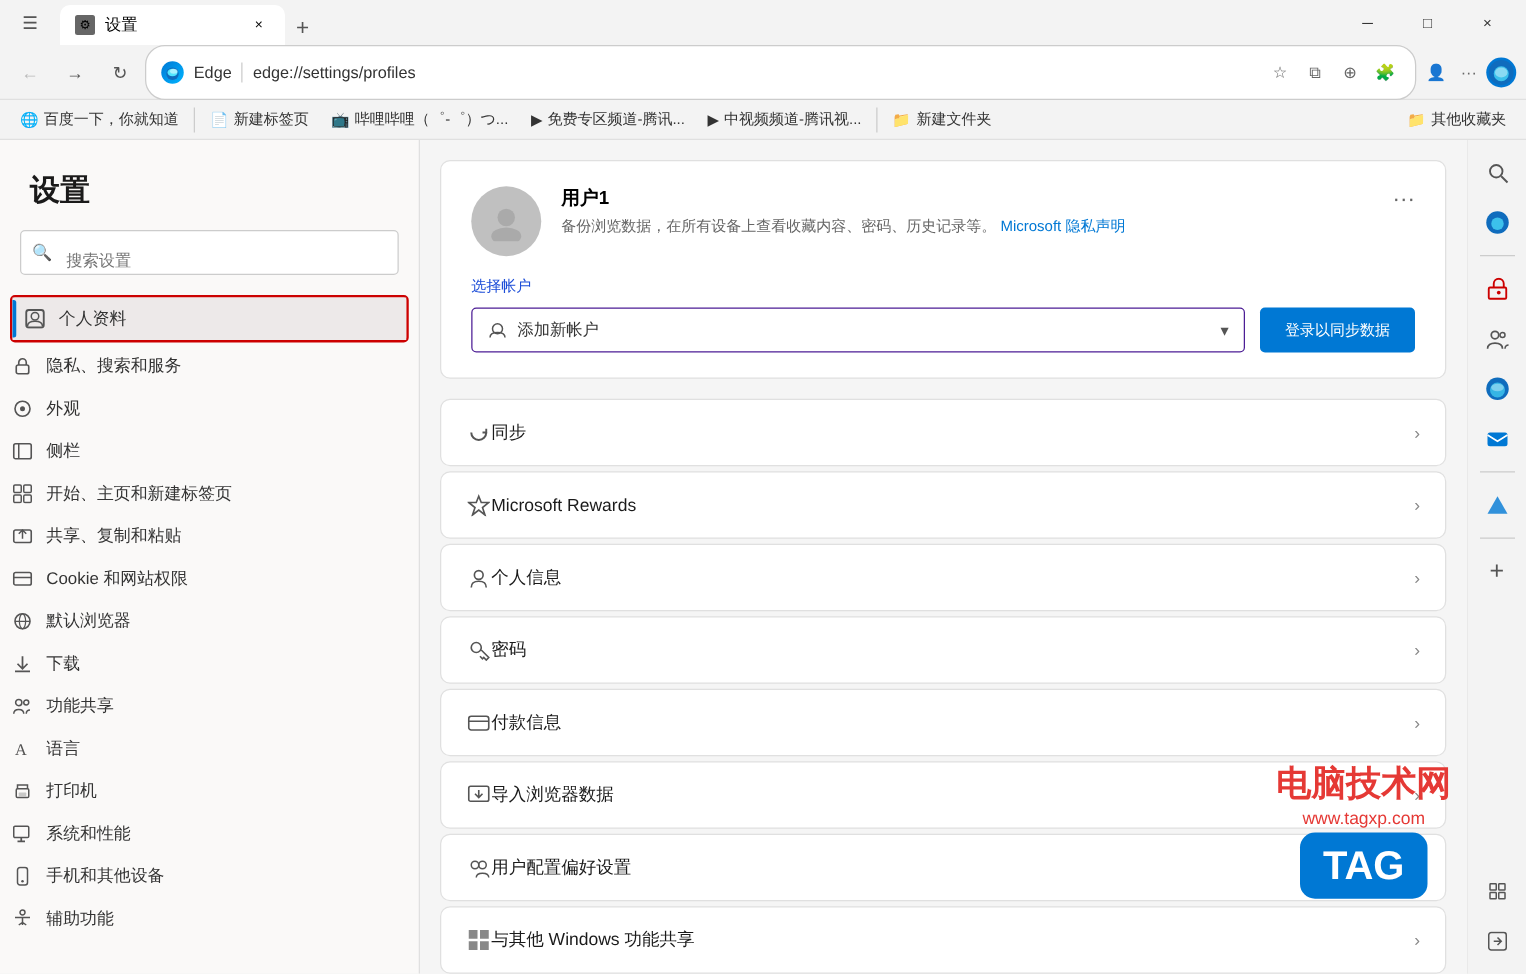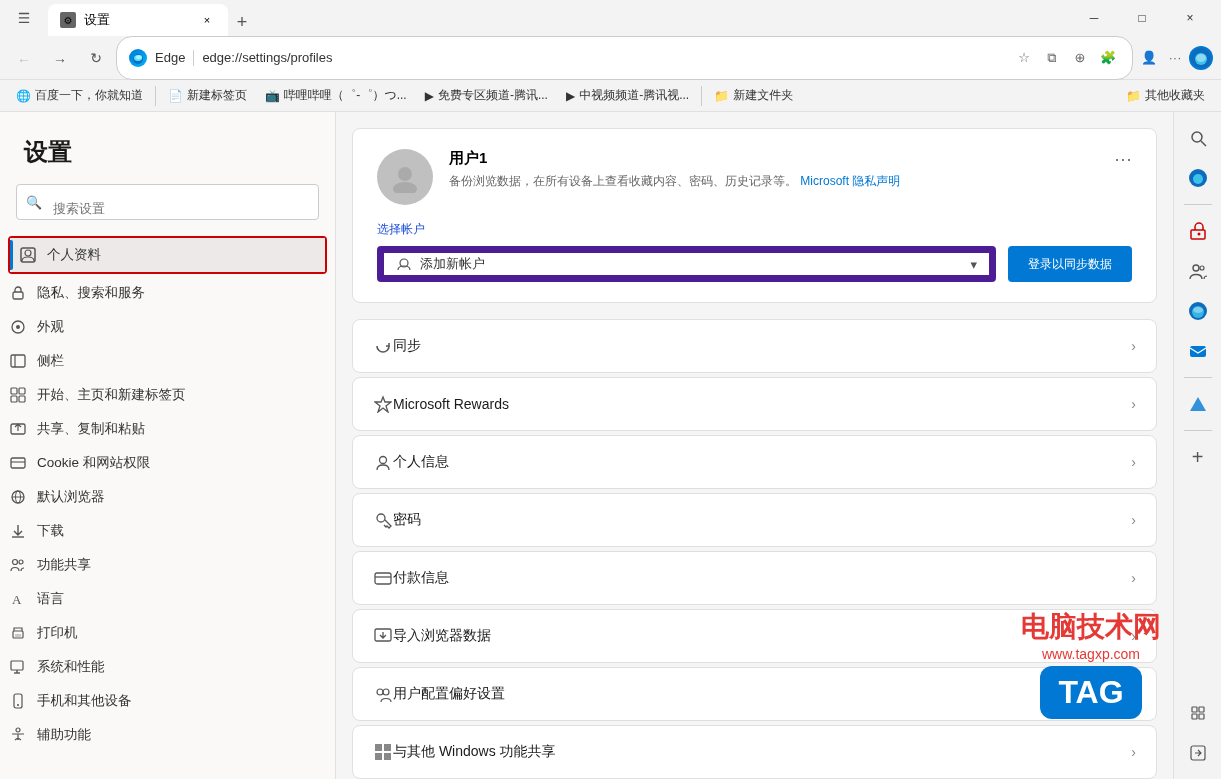--- a/index.html
+++ b/index.html
@@ -210,21 +210,21 @@
     .profile-desc { font-size: 12px; color: #666; line-height: 1.5; }
     .profile-desc a { color: #0078d4; text-decoration: none; }
     .profile-more { color: #666; font-size: 18px; cursor: pointer; }
 
     .account-section { margin-top: 16px; }
     .account-label { font-size: 12px; color: #1d4ed8; margin-bottom: 8px; }
     .account-row { display: flex; gap: 12px; align-items: center; }
     .account-select {
       flex: 1;
       height: 36px;
-      border: 7px solid #4c1d95;
+      border: 1px solid #4c1d95;
       border-radius: 4px;
       padding: 0 12px;
       font-size: 13px;
       background: #fff;
       display: flex; align-items: center; gap: 8px;
       cursor: pointer;
     }
     .account-select-text { flex: 1; font-size: 13px; color: #333; }
     .sync-btn {
       background: #0078d4;

